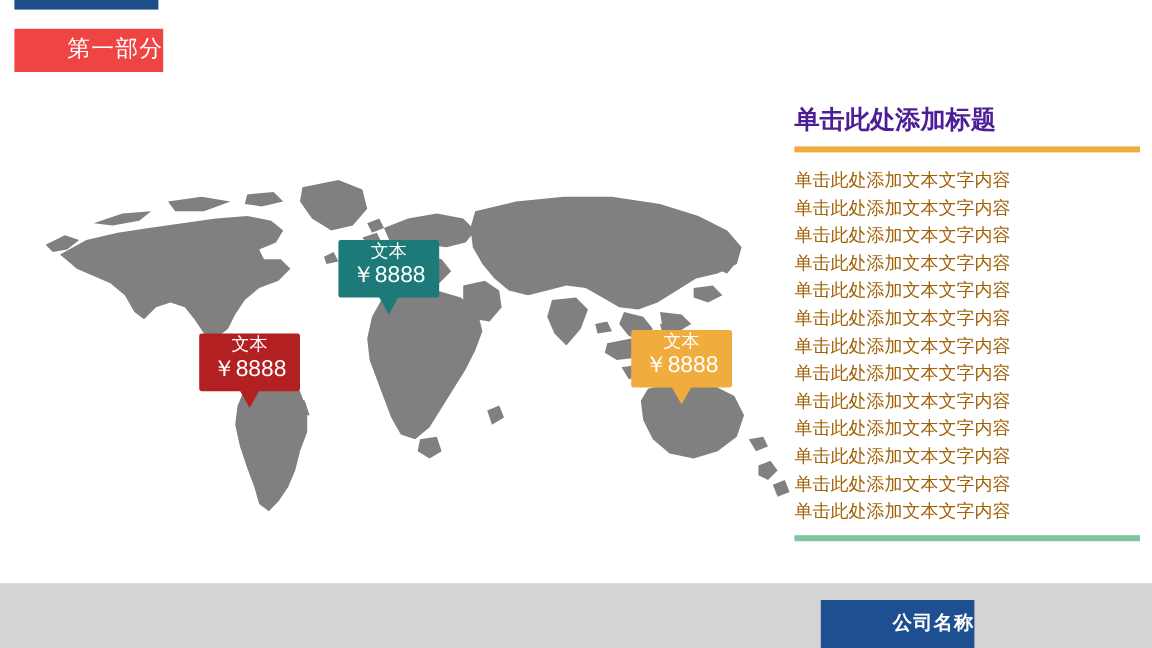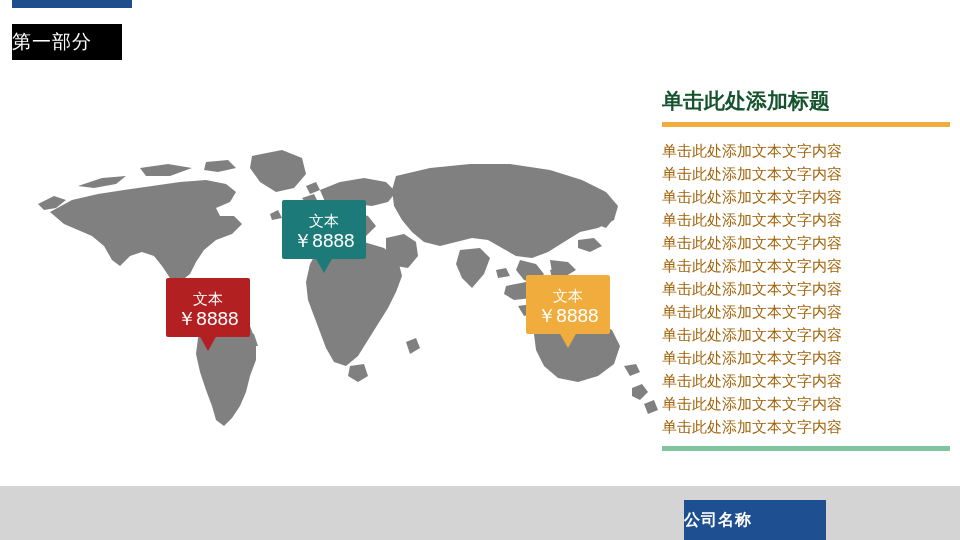--- a/index.html
+++ b/index.html
@@ -26,48 +26,48 @@
     left: 12px;
     top: 0px;
     width: 120px;
     height: 8px;
     background: #1f4e8c;
   }
   .section-tag {
     position: absolute;
     left: 12px;
     top: 24px;
-    width: 110px;
+    width: 124px;
     height: 36px;
-    background: #000000;
+    background: #ef4444;
     color: #ffffff;
     font-size: 19px;
     line-height: 36px;
-    text-align: left;
+    text-align: right;
     letter-spacing: 1px;
   }
 
   
   .map-wrap {
     position: absolute;
     left: 20px;
     top: 120px;
     width: 640px;
     height: 330px;
   }
   .map-wrap svg { display: block; width: 100%; height: 100%; }
 
   
   .marker {
     position: absolute;
     width: 84px;
     text-align: center;
     color: #ffffff;
     border-radius: 2px;
-    padding: 11px 0 8px 0;
+    padding: 0 0 8px 0;
   }
   .marker .m-label {
     font-size: 15px;
     line-height: 20px;
     display: block;
   }
   .marker .m-value {
     font-size: 19px;
     line-height: 20px;
     display: block;
@@ -93,21 +93,21 @@
   #marker-orange .pointer { border-top: 16px solid #f0ad3e; }
 
   
   .content {
     position: absolute;
     left: 662px;
     top: 86px;
     width: 288px;
   }
   .content-title {
-    color: #14532d;
+    color: #4c1d95;
     font-size: 21px;
     line-height: 30px;
     margin: 0 0 6px 0;
     white-space: nowrap;
   }
   .rule-top {
     width: 288px;
     height: 5px;
     background: #f0ad3e;
     margin-bottom: 12px;
@@ -132,27 +132,27 @@
     left: 0;
     bottom: 0;
     width: 960px;
     height: 54px;
     background: #d4d4d4;
   }
   .footer-box {
     position: absolute;
     left: 684px;
     bottom: 0;
-    width: 142px;
+    width: 128px;
     height: 40px;
     background: #1d4f91;
     color: #ffffff;
     font-size: 16px;
     font-weight: bold;
-    text-align: left;
+    text-align: right;
     line-height: 40px;
     letter-spacing: 1px;
   }
 </style>
 </head>
 <body>
 
 <div id="slide">
 
   <div class="tag-bar-top"></div>

